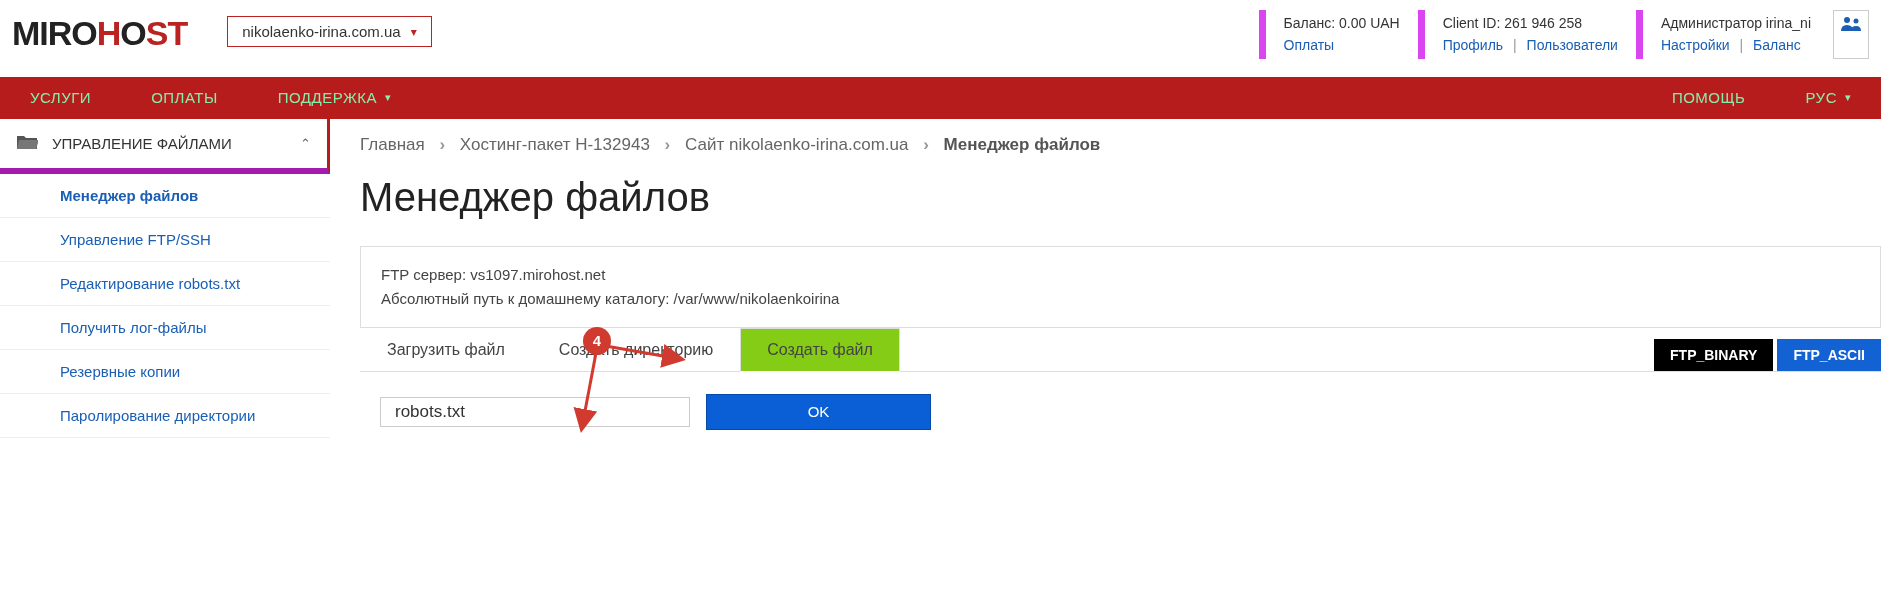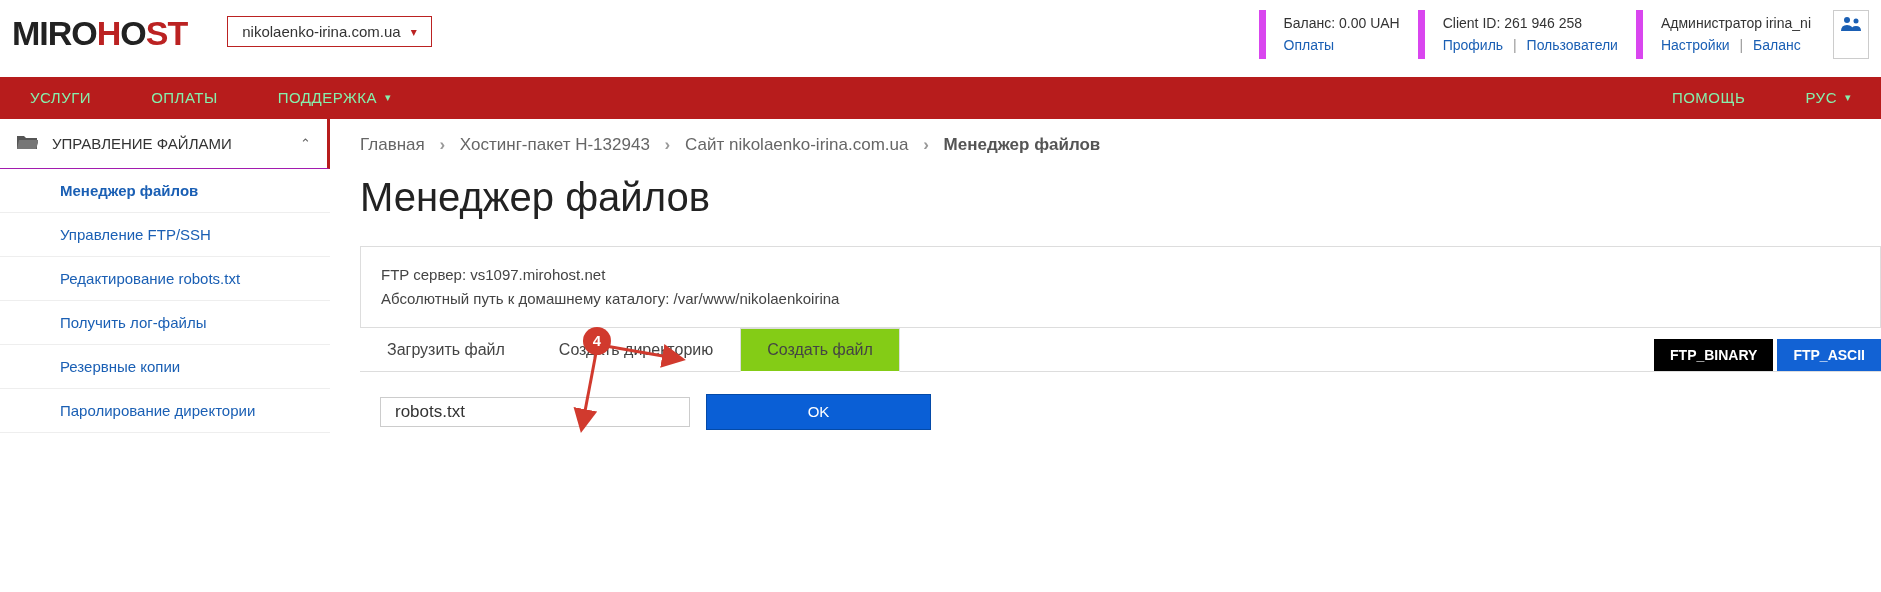--- a/index.html
+++ b/index.html
@@ -22,21 +22,21 @@
   
   
   .nav { background: #b71c1c; color: #86efac; display: flex; align-items: center; height: 42px; margin-top: 18px; }
   .nav-item { padding: 0 30px; font-size: 15px; letter-spacing: 0.5px; cursor: pointer; display: flex; align-items: center; }
   .nav .chev { margin-left: 8px; font-size: 11px; }
   .nav-spacer { flex: 1; }
   
   
   .layout { display: flex; }
   .sidebar { width: 330px; }
-  .sidebar-header { display: flex; align-items: center; padding: 14px 16px; border-bottom: 1px solid #a21caf; border-right: 3px solid #b71c1c; position: relative; }
+  .sidebar-header { display: flex; align-items: center; padding: 14px 16px; border-bottom: 6px solid #a21caf; border-right: 3px solid #b71c1c; position: relative; }
   .folder-icon { margin-right: 14px; }
   .sidebar-header .title { flex: 1; font-size: 15px; }
   .sidebar-header .chev { font-size: 13px; color: #666; }
   .sidebar-item { padding: 13px 16px 13px 60px; border-bottom: 1px solid #eee; color: #1a5fb4; cursor: pointer; font-size: 15px; }
   .sidebar-item.active { font-weight: 600; }
   
   .main { flex: 1; padding: 16px 0 0 30px; }
   .breadcrumb { font-size: 17px; color: #555; margin-bottom: 20px; }
   .breadcrumb .sep { color: #999; margin: 0 10px; font-weight: bold; }
   .breadcrumb .link { color: #666; cursor: pointer; }

